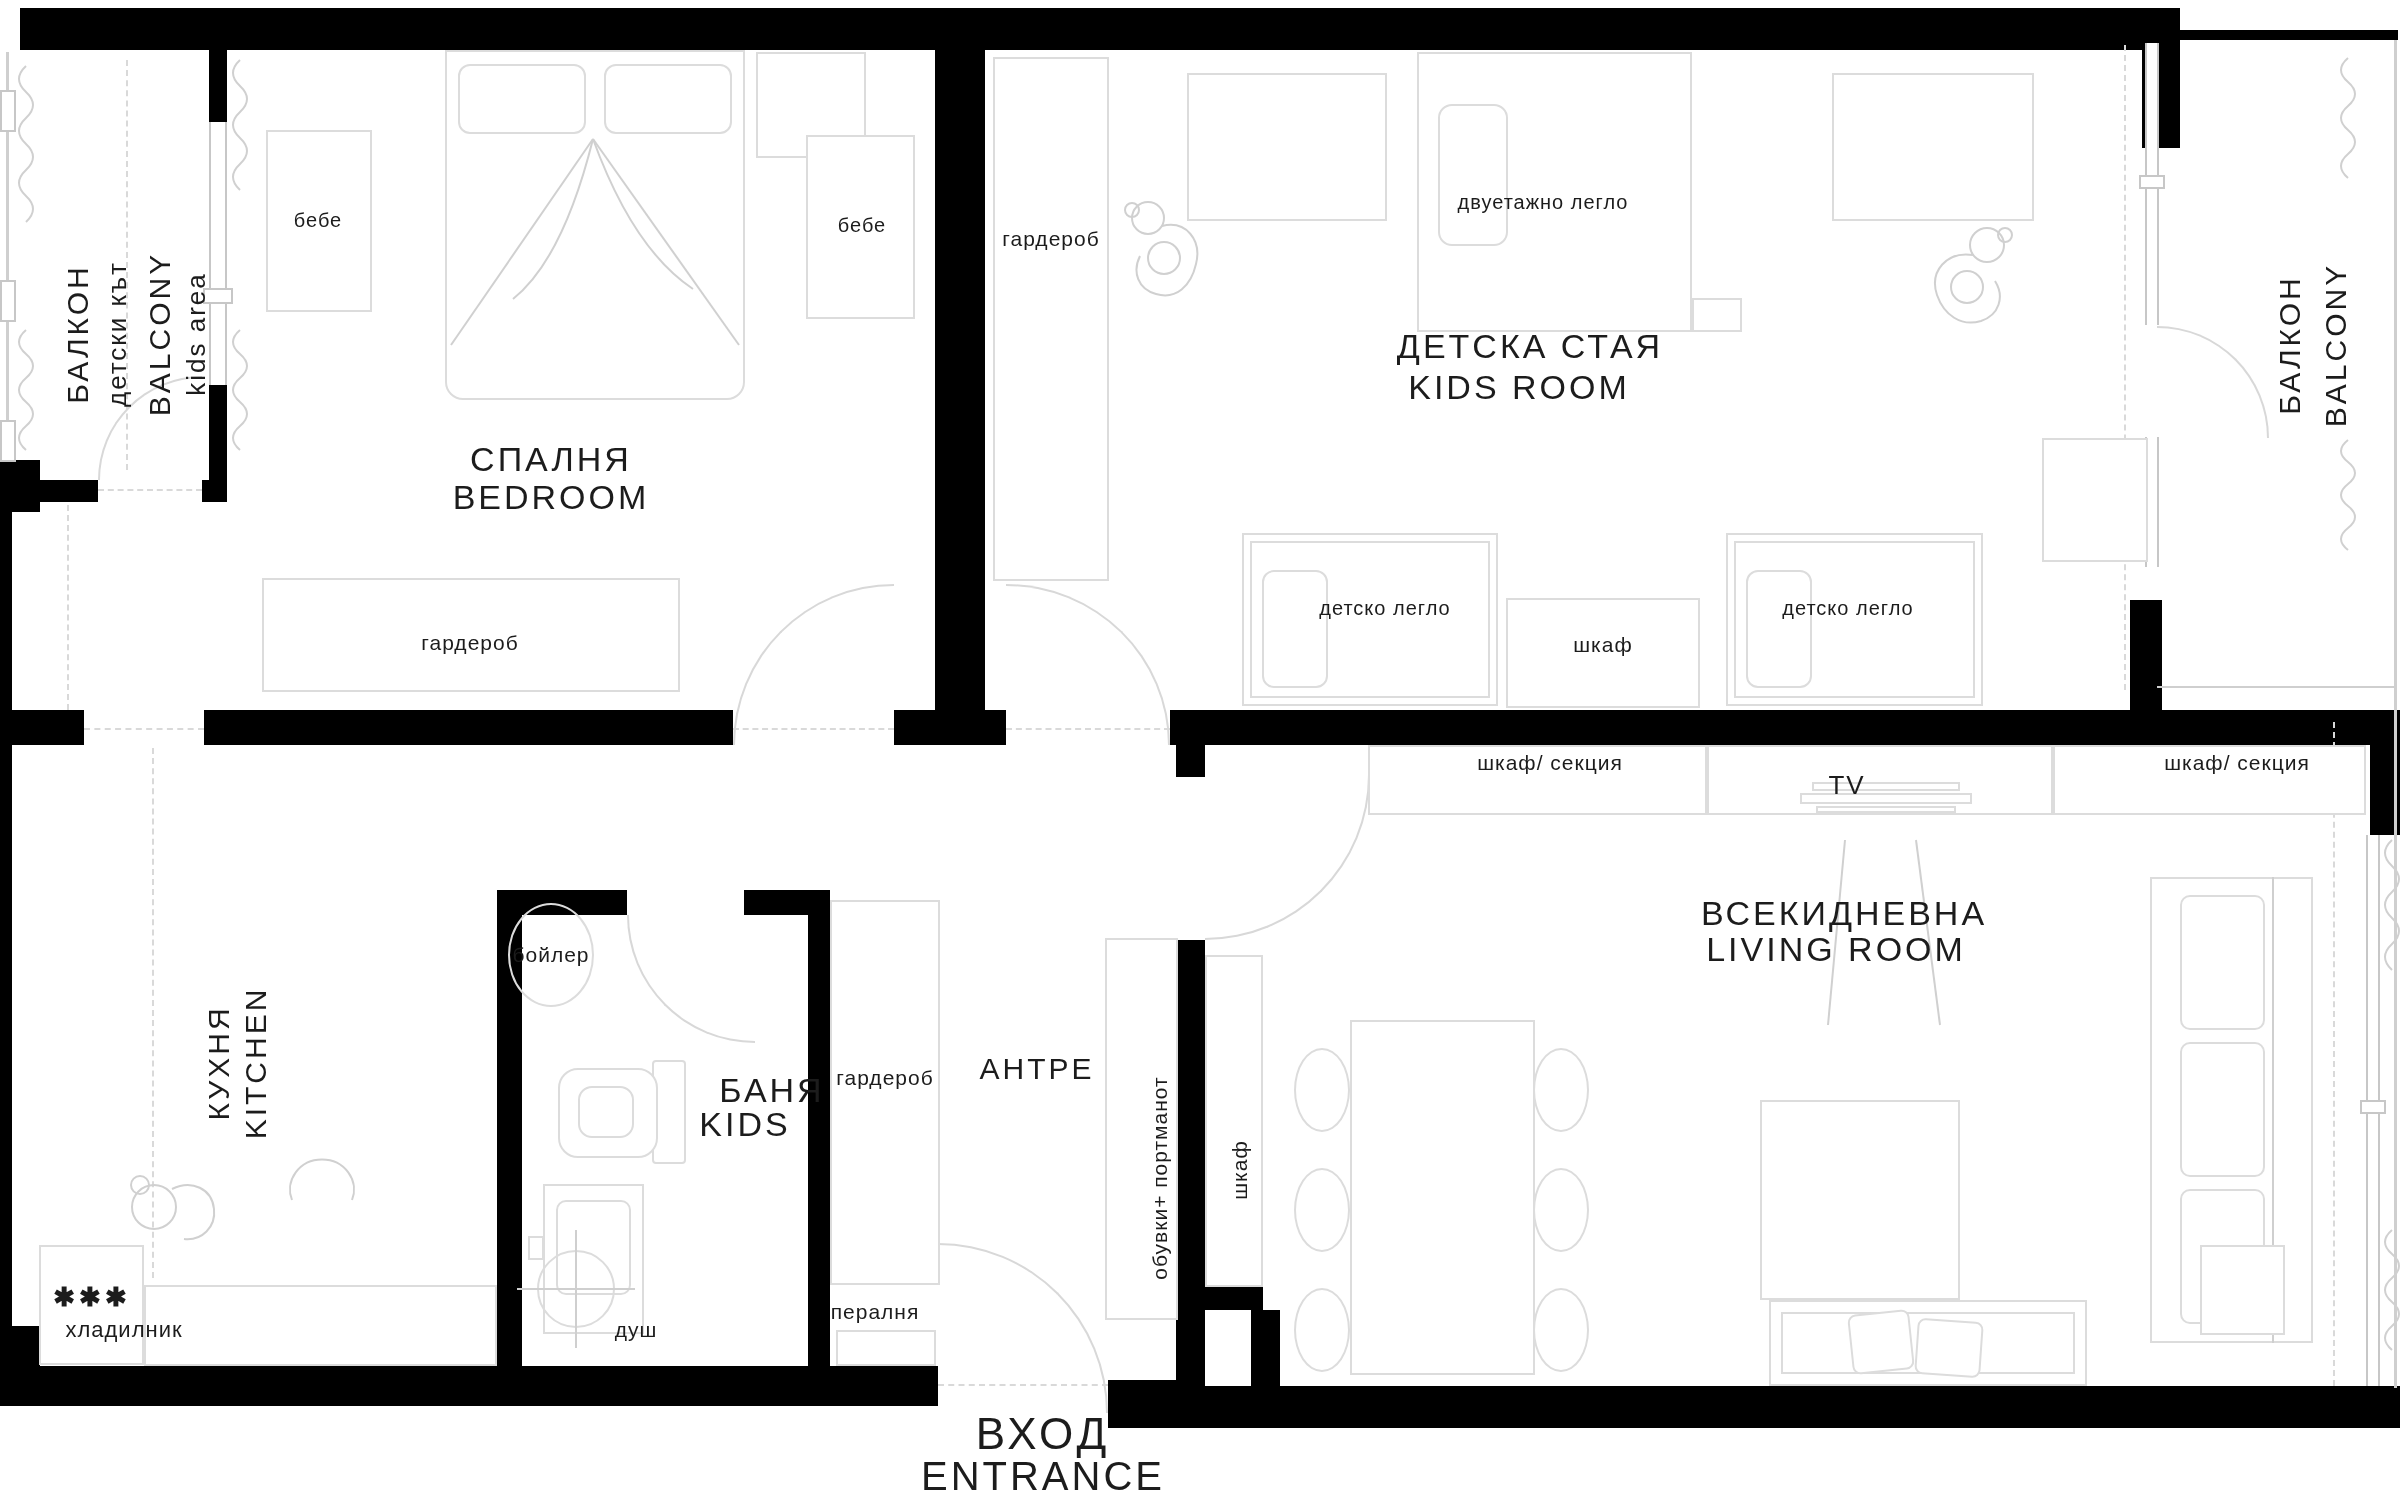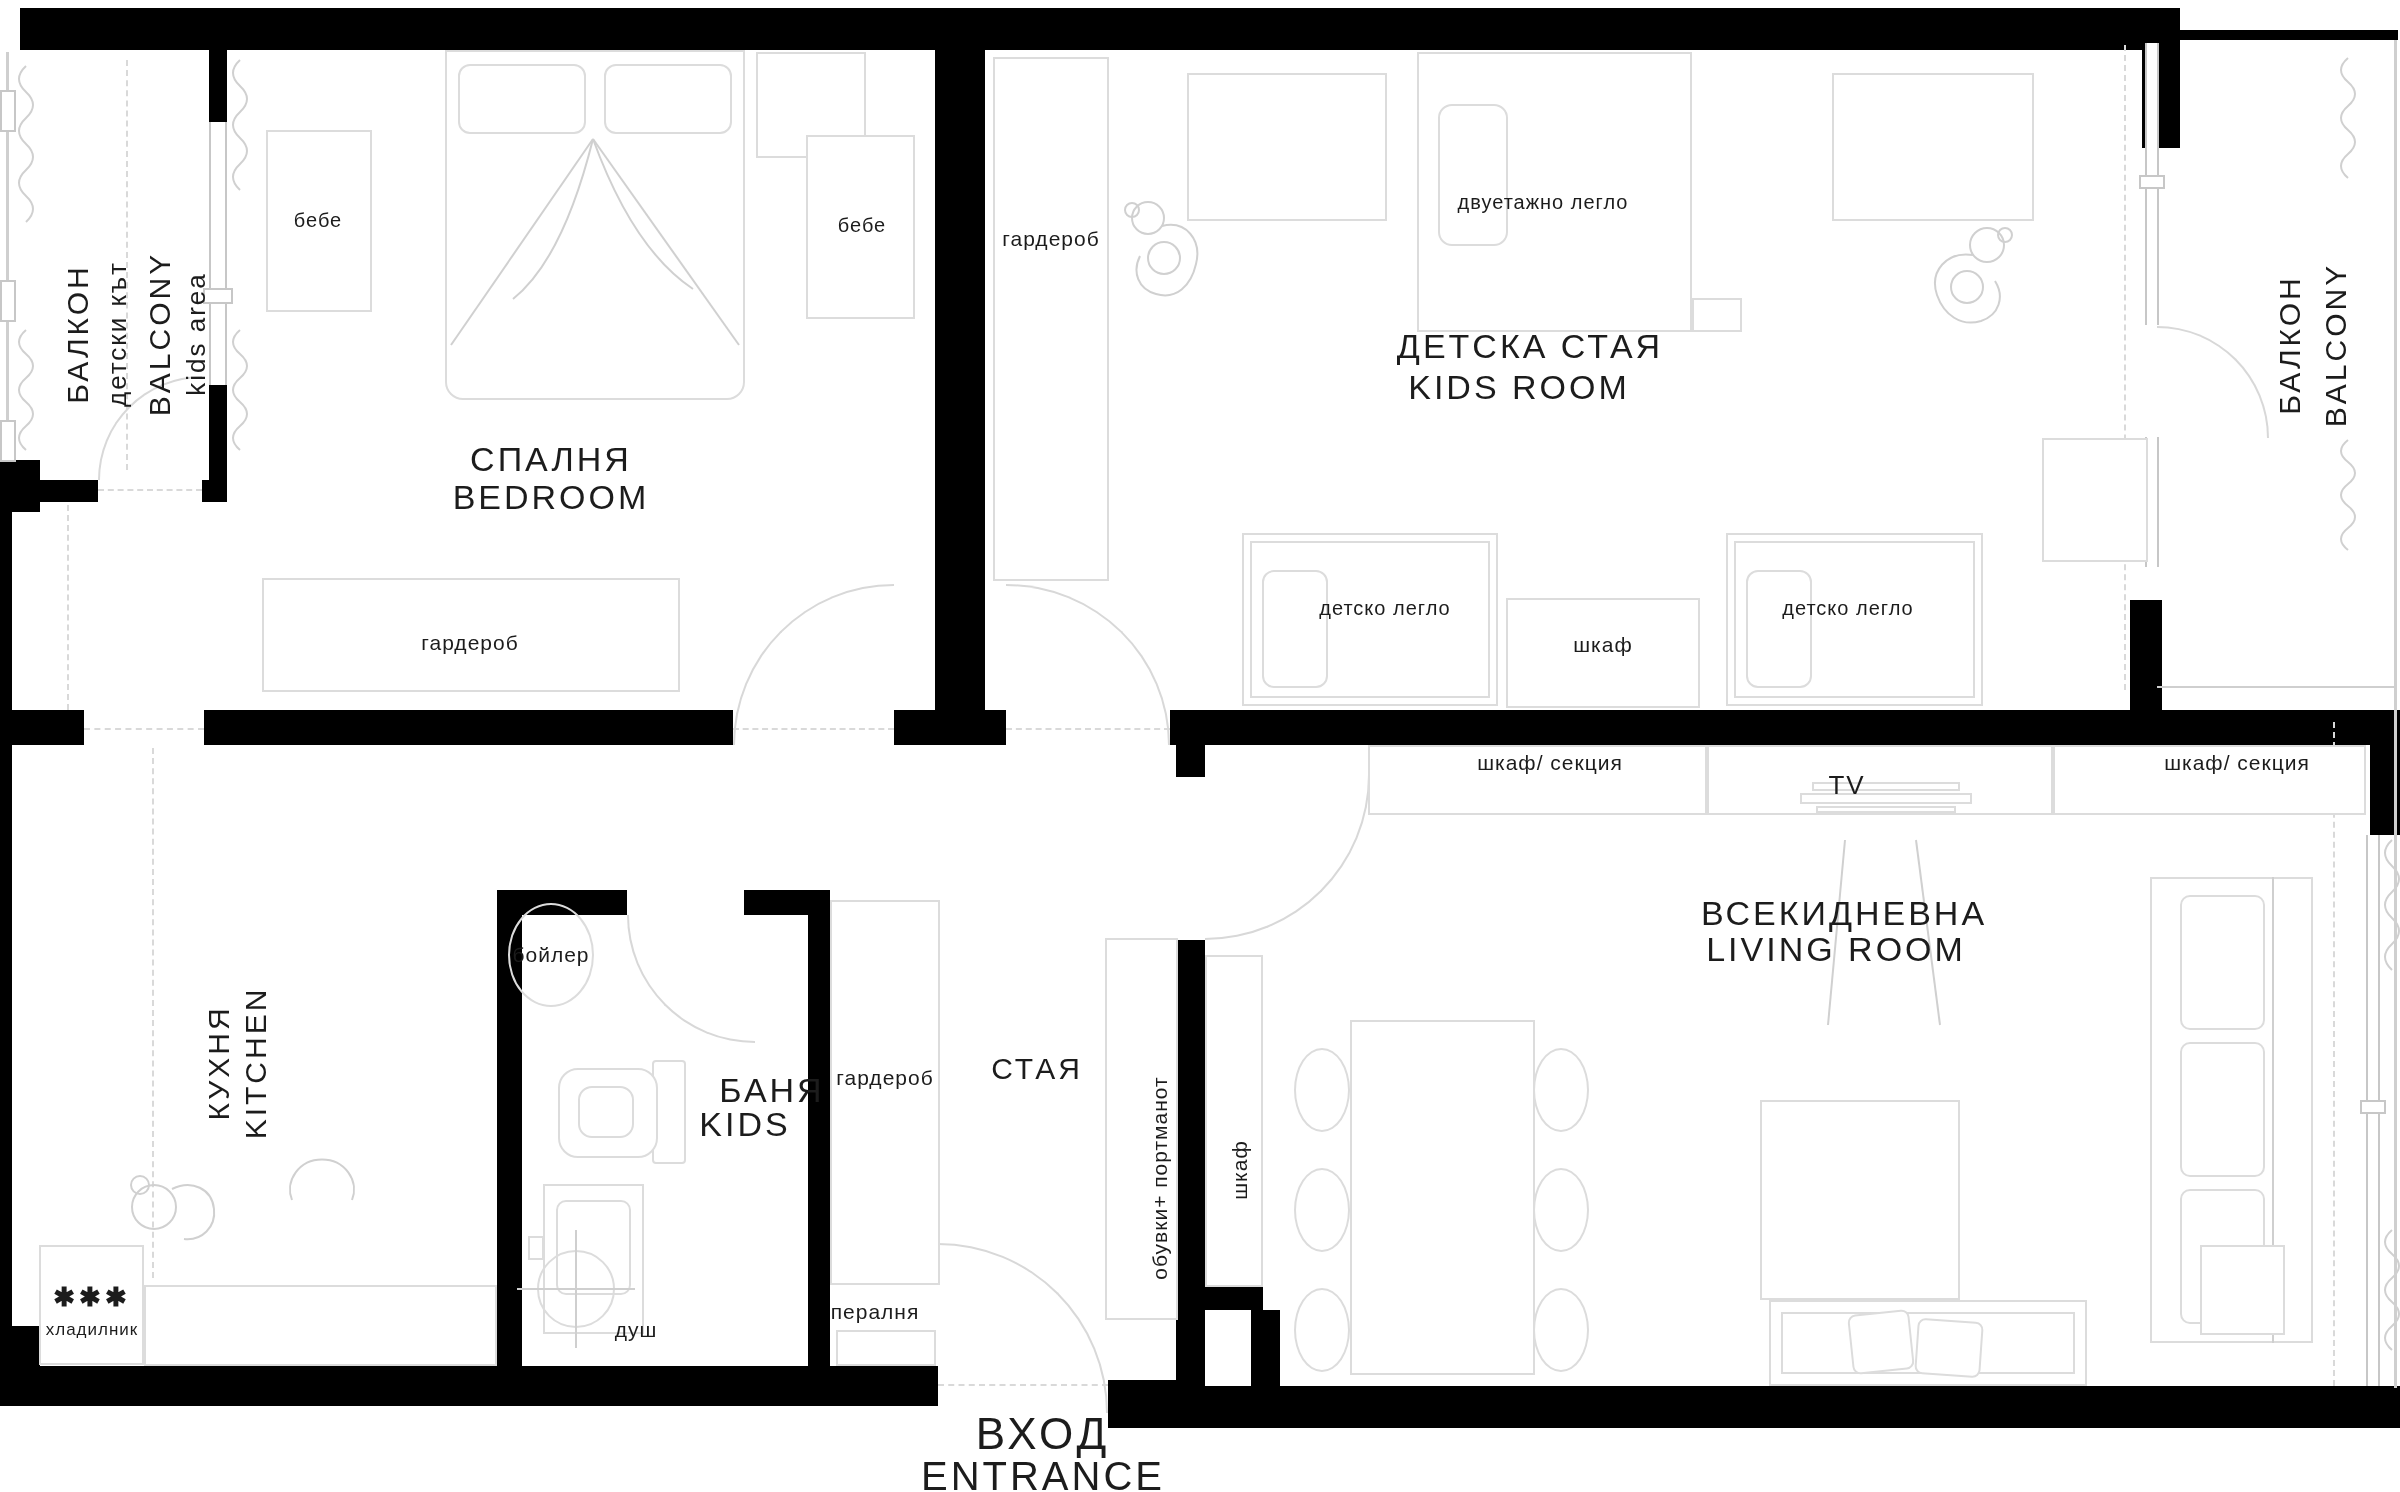--- a/index.html
+++ b/index.html
@@ -20,21 +20,21 @@
   .tick{position:absolute;background:#fff;border:2px solid #c7c7c7;box-sizing:border-box;}
   .lab{position:absolute;color:#1c1c1c;white-space:nowrap;transform:translate(-50%,-50%);
        letter-spacing:2px;font-weight:400;}
   .vlab{position:absolute;color:#1c1c1c;white-space:nowrap;writing-mode:vertical-rl;
         transform:translate(-50%,-50%) rotate(180deg);letter-spacing:2px;font-weight:400;}
   .t34{font-size:34px;letter-spacing:3px;}
   .t30{font-size:30px;letter-spacing:3px;}
   .t21{font-size:21px;letter-spacing:1px;}
   .t20{font-size:20px;letter-spacing:1px;}
   .t26{font-size:26px;}
-  .t19{font-size:17px;letter-spacing:1px;}
+  .t19{font-size:22px;letter-spacing:1px;margin-left:32px;}
   .t42{font-size:44px;letter-spacing:4px;}
   .t40{font-size:40px;letter-spacing:3px;}
   svg{position:absolute;overflow:visible;}
   .sq path, .blob path, .blob circle, .blob ellipse, .dr path, .dr line{fill:none;stroke:#d0d0d0;stroke-width:2;}
 </style>
 </head>
 <body>
 
 <div id="stage">
 
@@ -236,21 +236,21 @@
 
   <div class="lab t34" style="left:1844px;top:913px">ВСЕКИДНЕВНА</div>
   <div class="lab t34" style="left:1836px;top:949px">LIVING ROOM</div>
 
   <div class="vlab t30" style="left:219px;top:1063px">КУХНЯ</div>
   <div class="vlab t30" style="left:256px;top:1063px">KITCHEN</div>
 
   <div class="lab t34" style="left:772px;top:1090px">БАНЯ</div>
   <div class="lab t34" style="left:745px;top:1124px">KIDS</div>
 
-  <div class="lab t30" style="left:1037px;top:1069px">СТАЯ</div>
+  <div class="lab t30" style="left:1037px;top:1069px">АНТРЕ</div>
 
   <div class="lab t42" style="left:1043px;top:1434px">ВХОД</div>
   <div class="lab t40" style="left:1043px;top:1476px">ENTRANCE</div>
 
   <div class="lab t20" style="left:318px;top:220px">бебе</div>
   <div class="lab t20" style="left:862px;top:225px">бебе</div>
   <div class="lab t21" style="left:470px;top:643px">гардероб</div>
   <div class="lab t21" style="left:1051px;top:239px">гардероб</div>
   <div class="lab t20" style="left:1543px;top:202px">двуетажно легло</div>
   <div class="lab t20" style="left:1385px;top:608px">детско легло</div>

